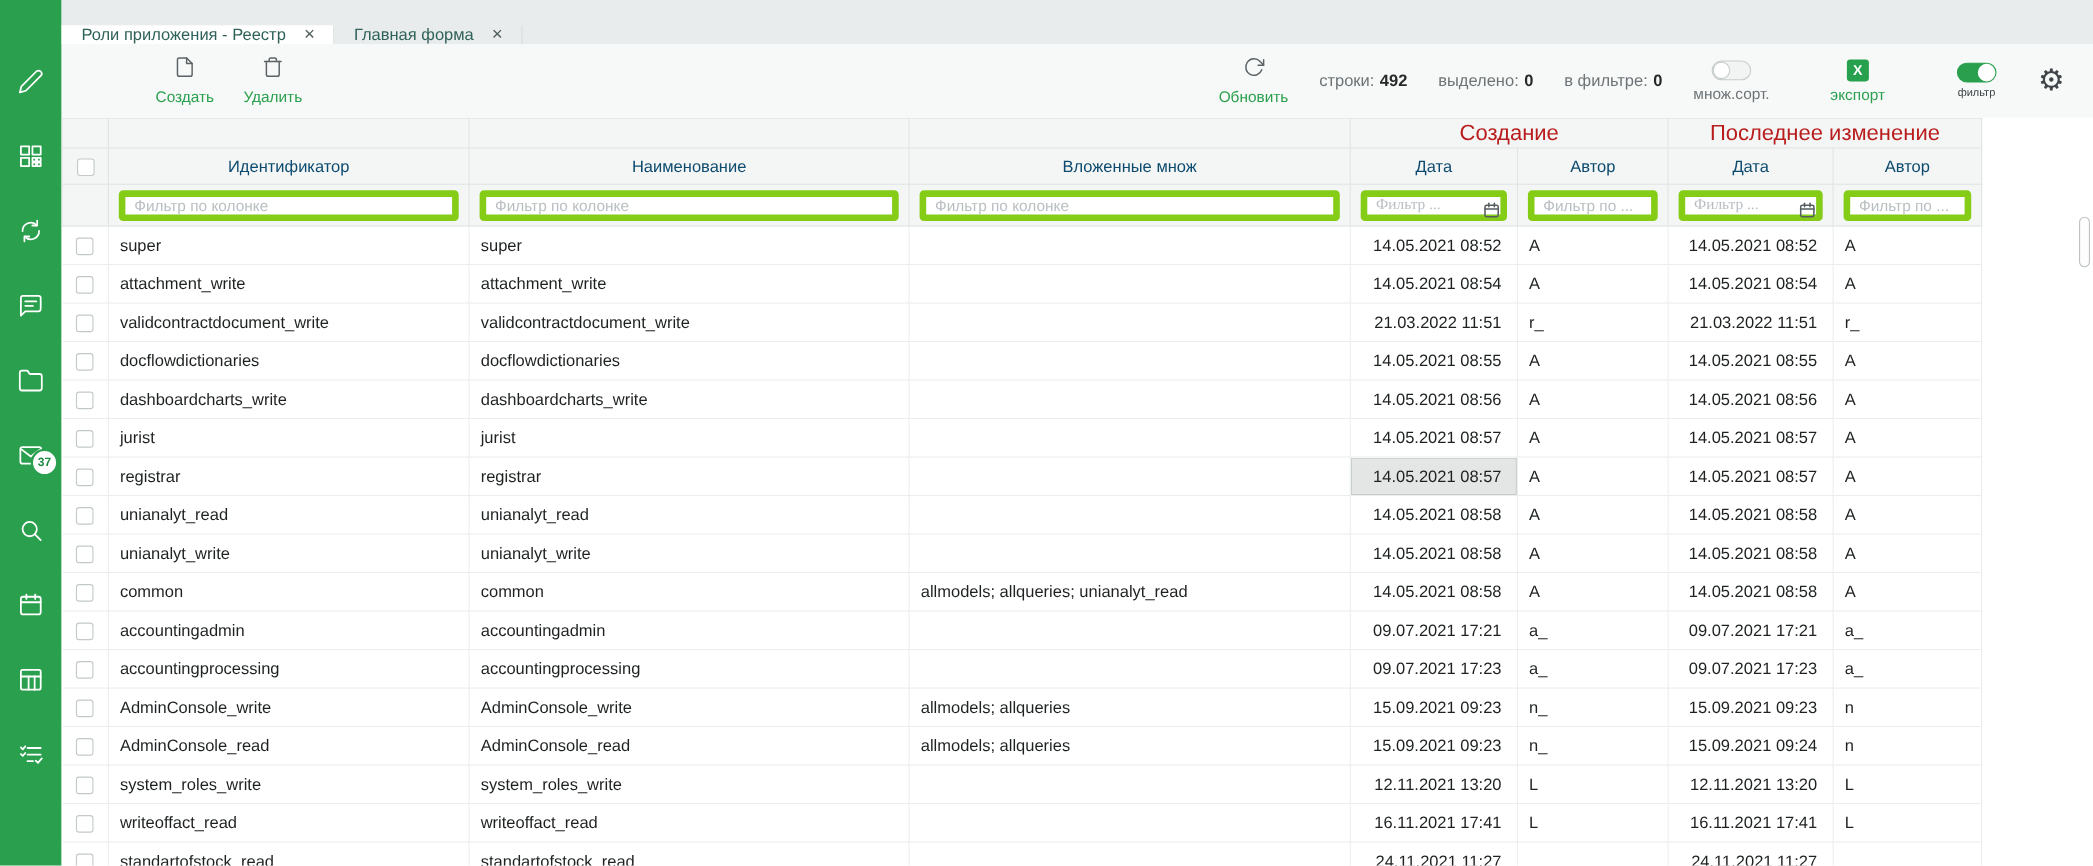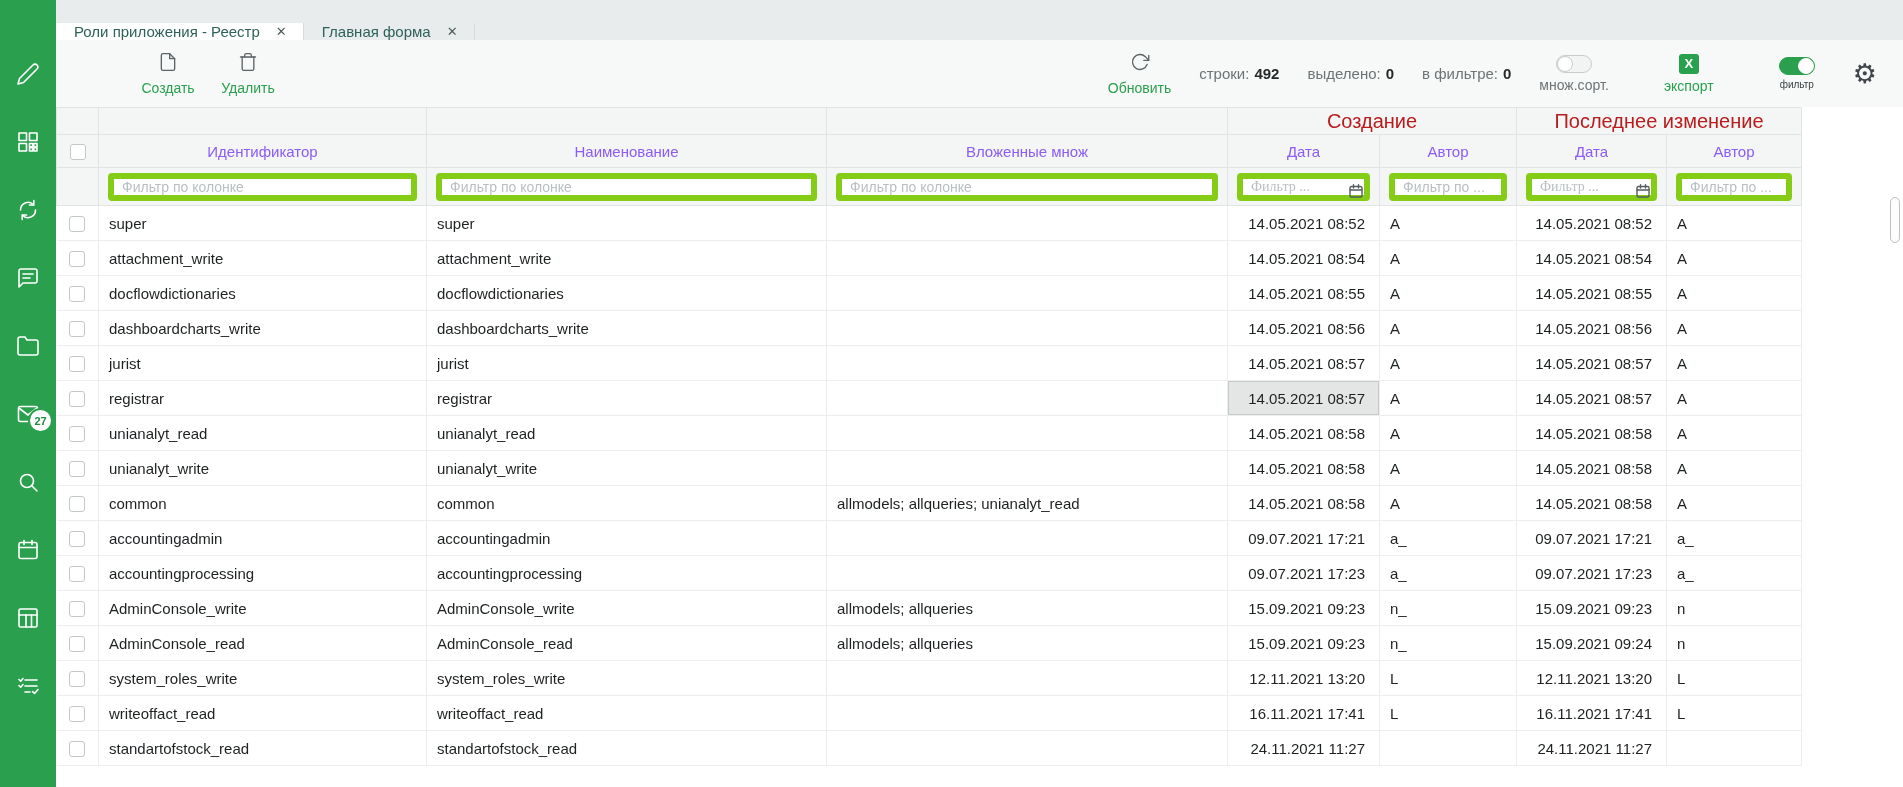--- a/index.html
+++ b/index.html
@@ -37,21 +37,21 @@
   .toggle.on { background: #2aa04e; border-color: #2aa04e; }
   .toggle.on .knob { left: auto; right: 0; border-color: #fff; }
   .xls-icon { width: 20px; height: 20px; border-radius: 3px; background: #27a14e; color: #fff; font-size: 13px; font-weight: bold; display: flex; align-items: center; justify-content: center; cursor: pointer; }
   .gear { font-family: "DejaVu Sans", sans-serif; font-size: 27px; color: #3f4548; line-height: 1; cursor: pointer; }
 
   
   .grid-wrap { flex: 1; position: relative; overflow: hidden; background: #fff; }
   table { border-collapse: collapse; table-layout: fixed; width: 1745px; }
   thead th { background: #f4f5f5; font-weight: normal; border: 1px solid #e1e4e4; }
   tr.group-row th { height: 27px; font-size: 20px; color: #b91c1c; }
-  tr.header-row th { height: 33px; font-size: 15px; color: #8b5cf6; cursor: pointer; }
+  tr.header-row th { height: 33px; font-size: 15px; color: #0c4a6e; cursor: pointer; }
   tr.filter-row th { height: 38px; padding: 0 9px; }
   .filter-box { position: relative; }
   .filter-box input { width: 100%; height: 28px; border: 6px solid #84cc16; border-radius: 4px; background: #fff; padding: 0 8px; font-size: 14px; color: #3a3f41; outline: none; font-family: inherit; text-overflow: ellipsis; }
   .filter-box input::placeholder { color: #b9bfc1; }
   .filter-box.with-icon input { padding-right: 28px; font-family: Liberation Serif, serif; }
   .cal-icon { position: absolute; right: 6px; top: 6px; width: 16px; height: 16px; }
   .cal-icon svg { width: 16px; height: 16px; stroke: #565d60; fill: none; stroke-width: 1.4; stroke-linecap: round; stroke-linejoin: round; }
   tbody td { height: 35px; font-size: 15px; color: #1e2122; padding: 0 10px; border-right: 1px solid #eceeee; border-bottom: 1px solid #eceeee; white-space: nowrap; overflow: hidden; background: #fff; }
   td.date-cell { text-align: right; padding-right: 14px; }
   td.focused { background: #e4e6e6; box-shadow: inset 0 0 0 1px #c8cbcb; }
@@ -112,21 +112,21 @@
           <line x1="15.5" y1="9" x2="15.5" y2="21"></line>
         </svg></span>
     <span class="sb-icon"><svg viewBox="0 0 24 24">
           <line x1="9" y1="6" x2="21" y2="6"></line>
           <line x1="9" y1="12" x2="21" y2="12"></line>
           <line x1="9" y1="18" x2="14" y2="18"></line>
           <polyline points="3 5.5 4.7 7.2 7 4.5"></polyline>
           <polyline points="3 11.5 4.7 13.2 7 10.5"></polyline>
           <polyline points="16.5 17.5 18.5 19.5 22 15.5"></polyline>
         </svg></span>
-    <span class="mail-badge">27</span>
+    <span class="mail-badge">37</span>
   </aside>
 
   <div class="main">
 
     <div class="tabbar">
       <div class="tab active">
         <span>Роли приложения - Реестр</span>
         <span class="tab-close">✕</span>
       </div>
       <div class="tab">
@@ -250,20 +250,30 @@
     <td>attachment_write</td>
     <td>attachment_write</td>
     <td></td>
     <td class="date-cell">14.05.2021 08:54</td>
     <td>A</td>
     <td class="date-cell">14.05.2021 08:54</td>
     <td>A</td>
   </tr>
             <tr>
     <td class="cb-cell"><span class="cb"></span></td>
+    <td>validcontractdocument_write</td>
+    <td>validcontractdocument_write</td>
+    <td></td>
+    <td class="date-cell">21.03.2022 11:51</td>
+    <td>r_</td>
+    <td class="date-cell">21.03.2022 11:51</td>
+    <td>r_</td>
+  </tr>
+            <tr>
+    <td class="cb-cell"><span class="cb"></span></td>
     <td>docflowdictionaries</td>
     <td>docflowdictionaries</td>
     <td></td>
     <td class="date-cell">14.05.2021 08:55</td>
     <td>A</td>
     <td class="date-cell">14.05.2021 08:55</td>
     <td>A</td>
   </tr>
             <tr>
     <td class="cb-cell"><span class="cb"></span></td>

